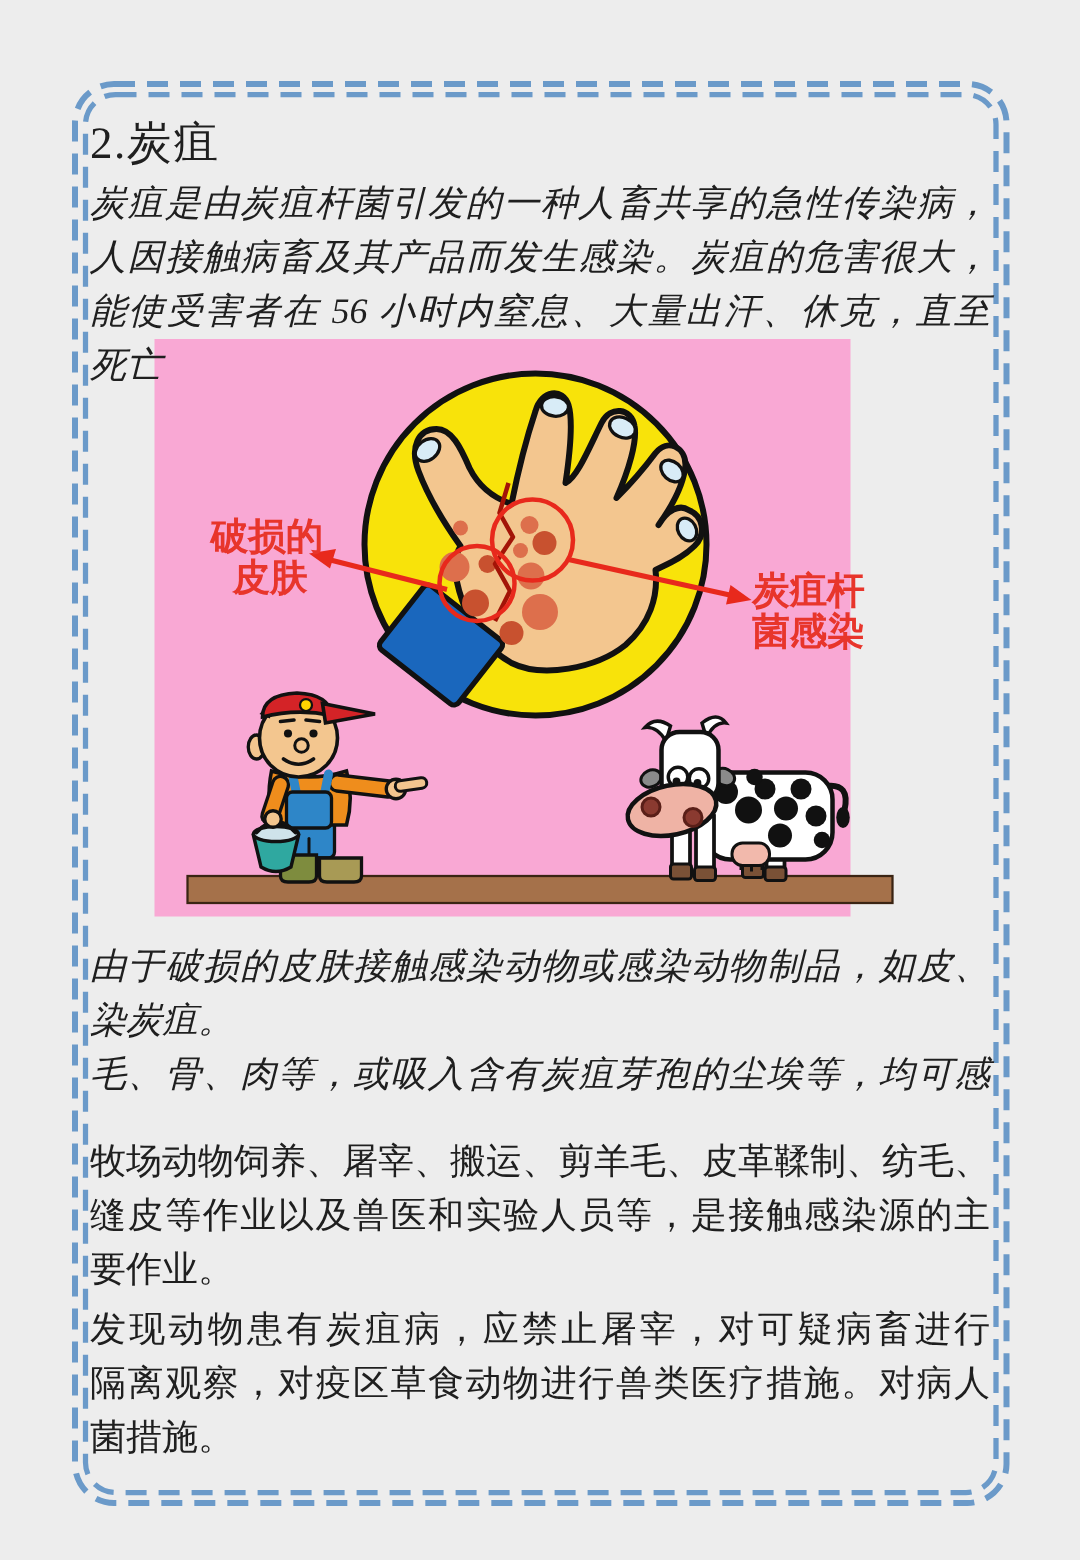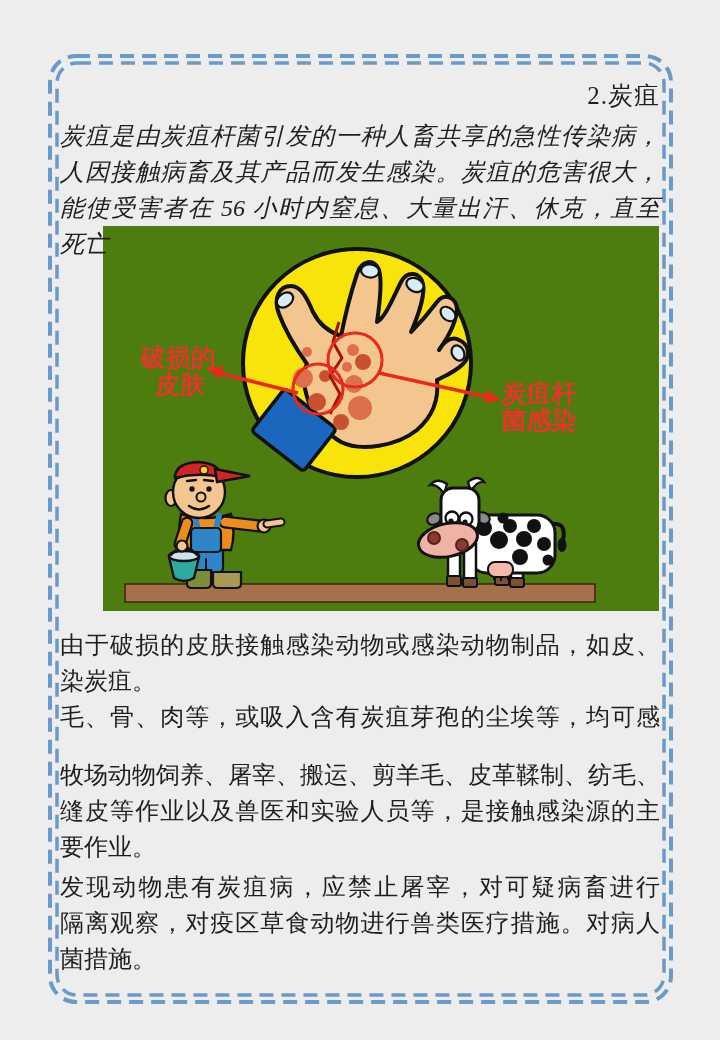--- a/index.html
+++ b/index.html
@@ -3,37 +3,37 @@
 <meta charset="utf-8">
 <style>
   html,body{margin:0;padding:0;}
   body{
     width:720px;height:1040px;position:relative;overflow:hidden;
     background:#ededed;
     font-family:"Liberation Serif","DejaVu Serif",serif;
   }
   .border-svg{position:absolute;left:0;top:0;}
   .content{position:absolute;left:60px;top:80px;width:600px;color:#1f1f1f;}
-  .title{font-size:25px;line-height:32px;letter-spacing:1px;text-align:right;}
+  .title{font-size:30px;line-height:32px;letter-spacing:1px;}
   .para{margin:0;}
   .p1{margin-top:6px;font-style:italic;}
-  .p2{margin-top:16px;}
+  .p2{margin-top:16px;font-style:italic;}
   .p3{margin-top:22px;}
   .p4{margin-top:4px;}
   .line{
     font-size:24px;line-height:36px;height:36px;
     text-align:justify;text-align-last:justify;
     position:relative;z-index:2;
     white-space:pre-wrap;
   }
   .line.last{text-align-last:left;}
   .illus{
     position:relative;z-index:1;
     margin:-36px 0 0 43px;
-    width:556px;height:385px;background:#4d7c0f;
+    width:464px;height:385px;background:#f9a8d4;
   }
   .illus svg{display:block;}
   .svgtxt{font-weight:bold;font-family:"Liberation Sans","DejaVu Sans",sans-serif;}
 </style>
 </head>
 <body>
 
 <svg class="border-svg" width="720" height="1040" aria-hidden="true">
   <rect x="50" y="56" width="621" height="946" rx="26" fill="none" stroke="#6b9ac9" stroke-width="4" stroke-dasharray="14 8"></rect>
   <rect x="57" y="63" width="607" height="932" rx="20" fill="none" stroke="#6b9ac9" stroke-width="3.5" stroke-dasharray="14 8"></rect>

